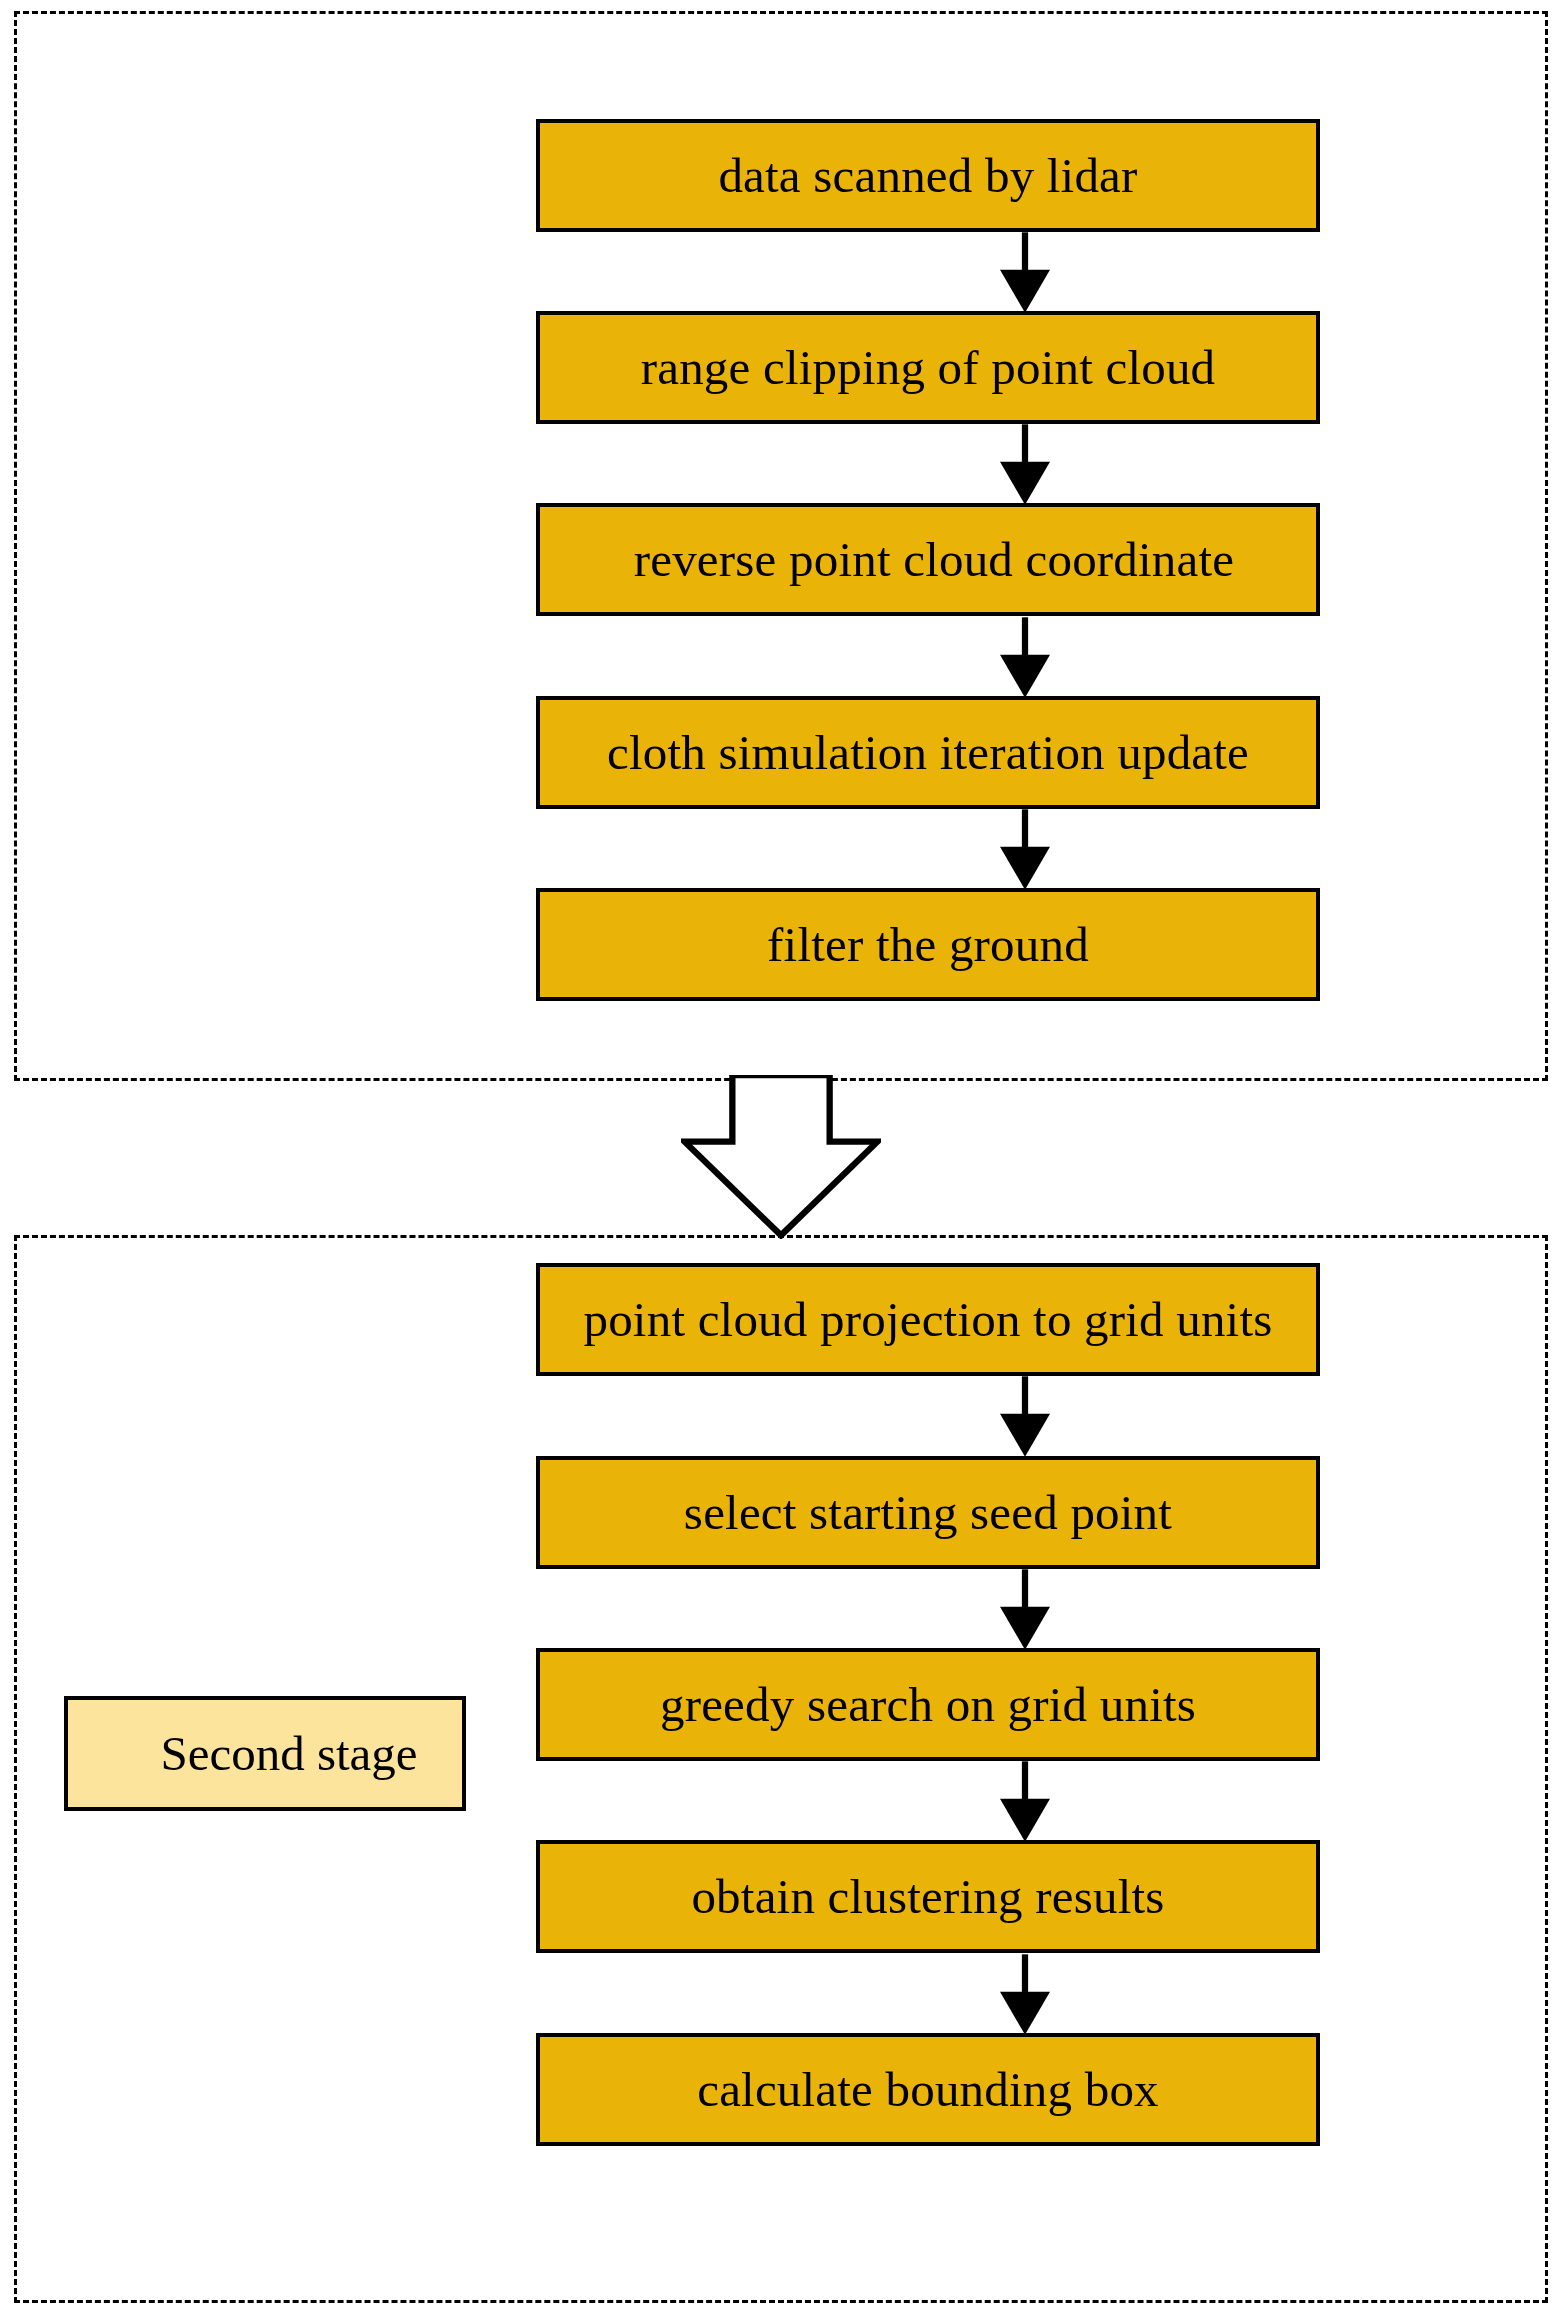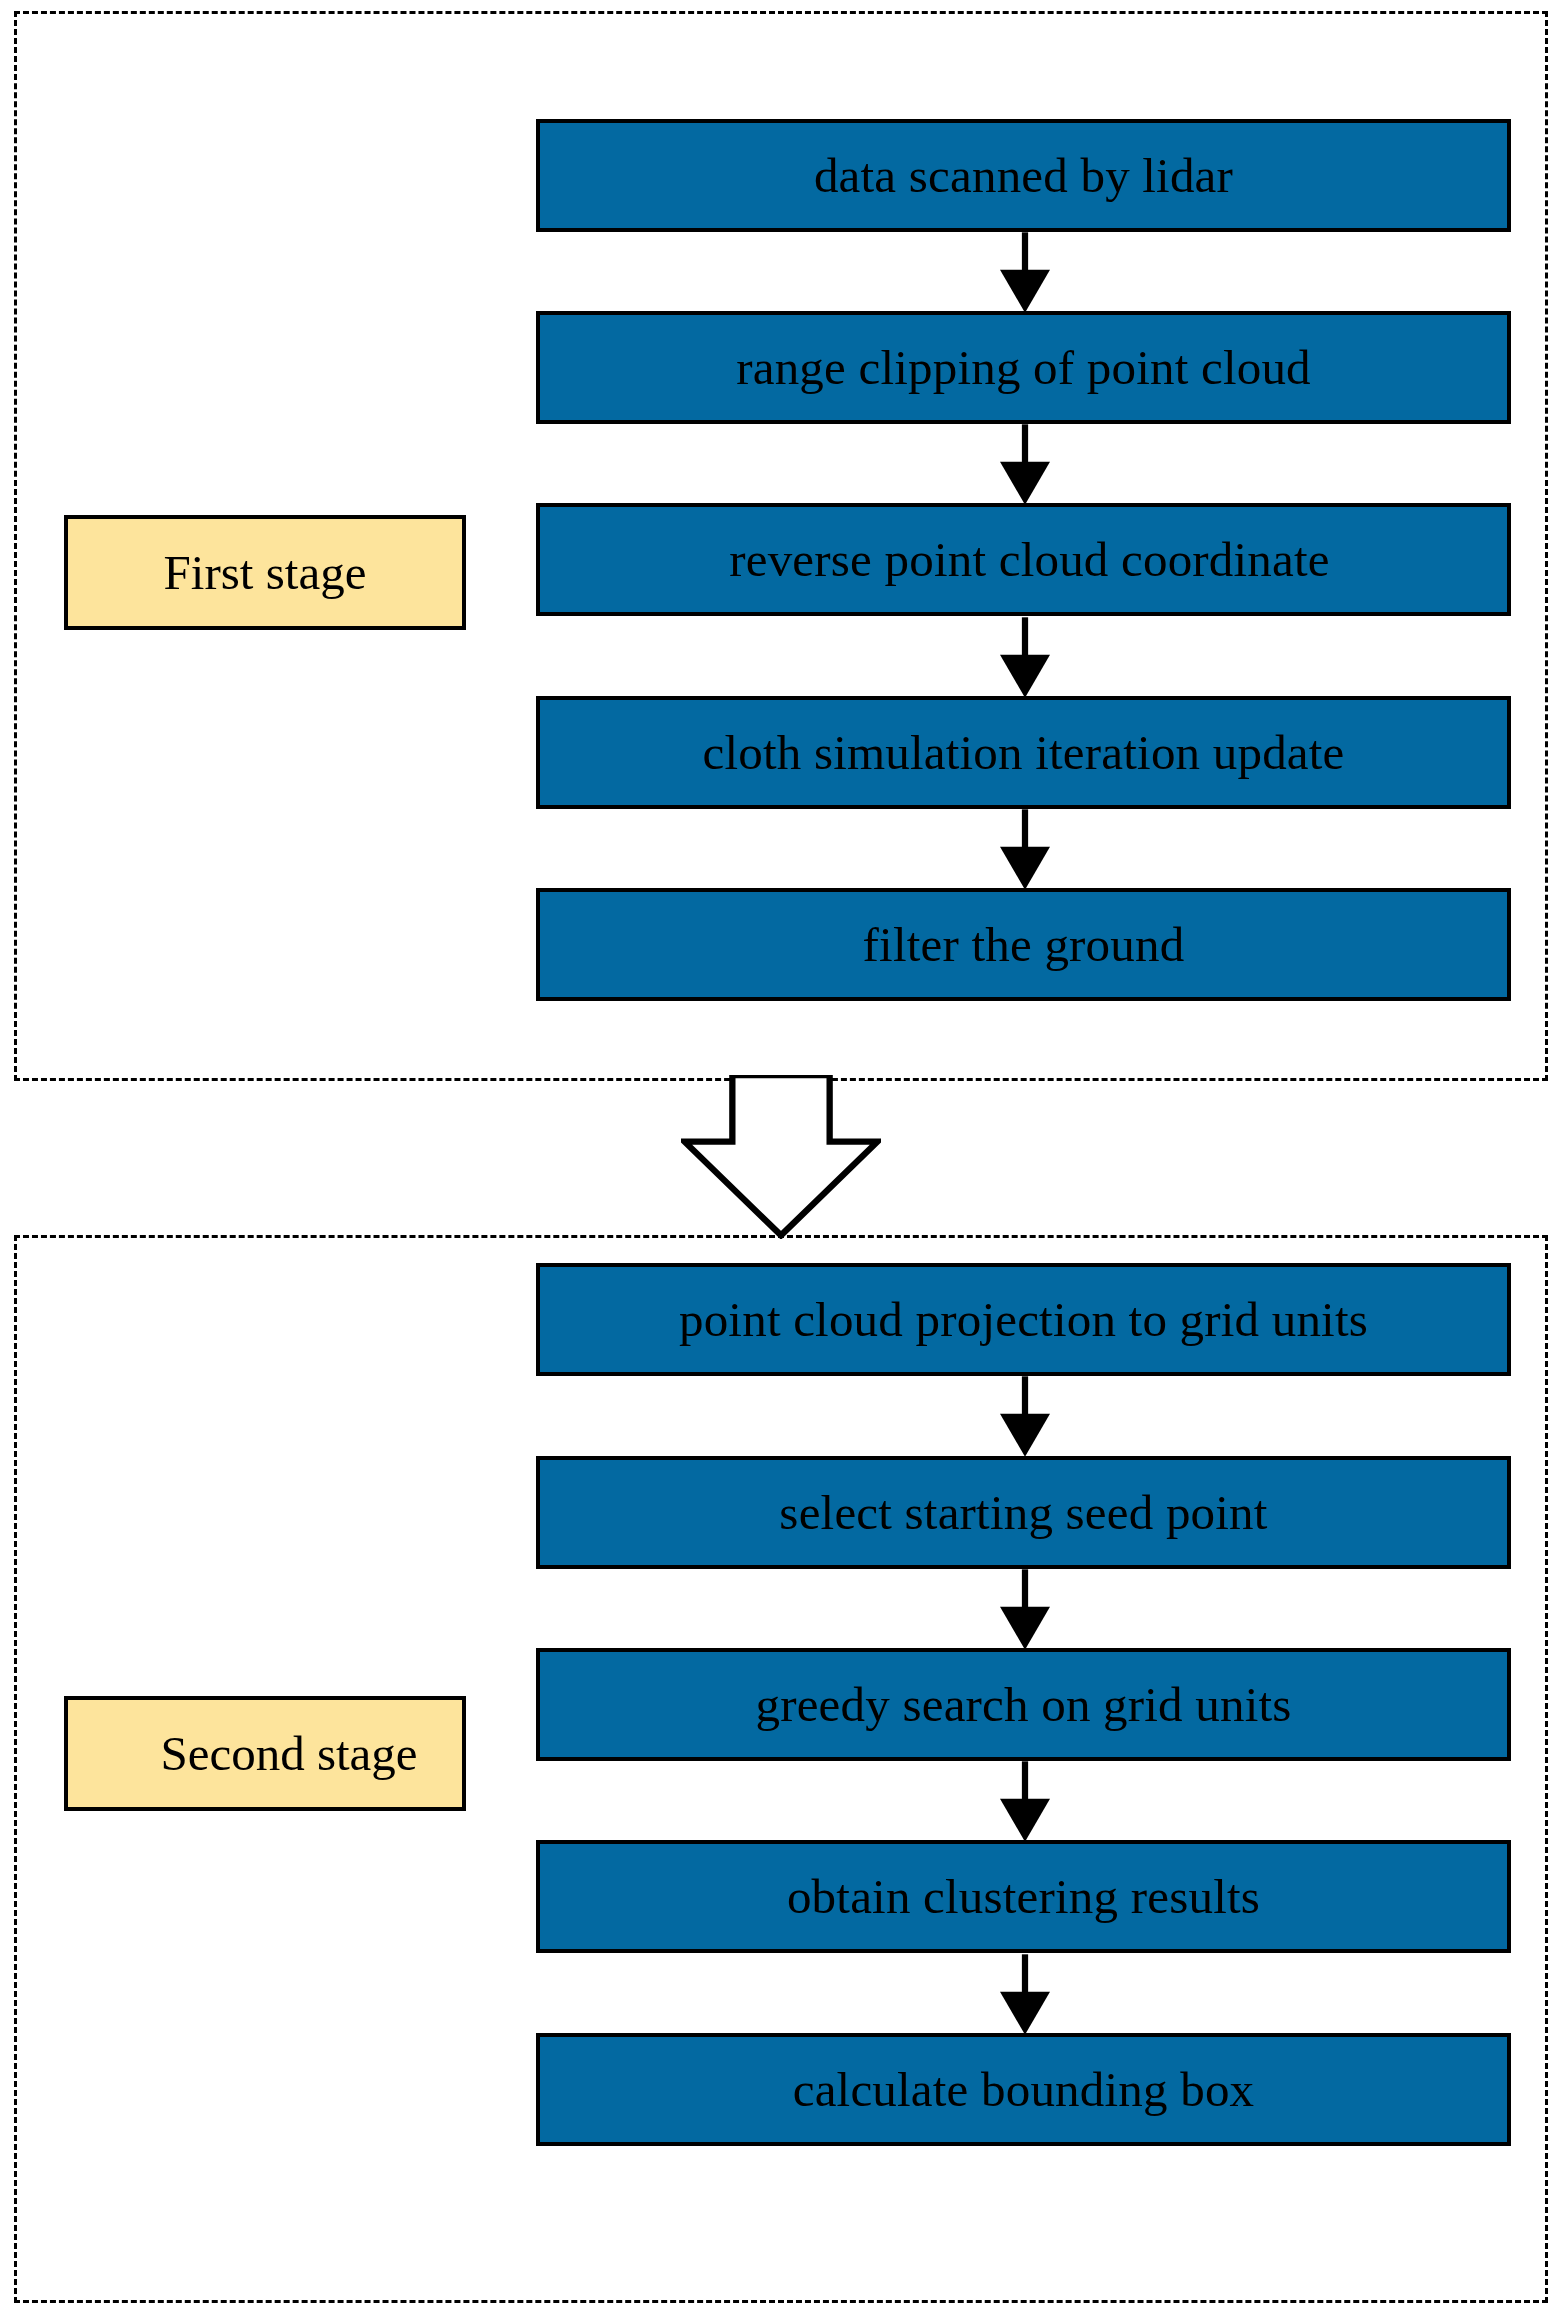--- a/index.html
+++ b/index.html
@@ -35,27 +35,27 @@
     left: 14.4px;
     top: 1235px;
     width: 1534px;
     height: 1068px;
   }
 
   
   .proc-box {
     position: absolute;
     box-sizing: border-box;
-    background: #0369a1;
+    background: #eab308;
     border: 4.5px solid #000000;
     display: flex;
     align-items: center;
     justify-content: center;
     left: 536px;
-    width: 975px;
+    width: 784px;
     height: 113px;
   }
   .proc-label {
     font-size: 49px;
     line-height: 1;
     color: #000000;
     white-space: nowrap;
     letter-spacing: 0.2px;
   }
 
@@ -98,23 +98,20 @@
   }
   #stage-transition-arrow svg { display: block; }
 </style>
 </head>
 <body>
 
 <div id="canvas">
 
   <div class="stage-box" id="stage-one-box"></div>
 
-  <div class="stage-tag" id="stage-one-tag" style="top:515px;">
-    <span class="stage-tag-label">First stage</span>
-  </div>
 
   <div class="proc-box" style="top:119px;">
     <span class="proc-label">data scanned by lidar</span>
   </div>
 
   <div class="connector" style="top:232px;">
     <svg width="50" height="81" viewBox="0 0 56 90">
       <line x1="28" y1="0" x2="28" y2="46" stroke="#000" stroke-width="7"></line>
       <polygon points="0,42 56,42 28,90" fill="#000"></polygon>
     </svg>

